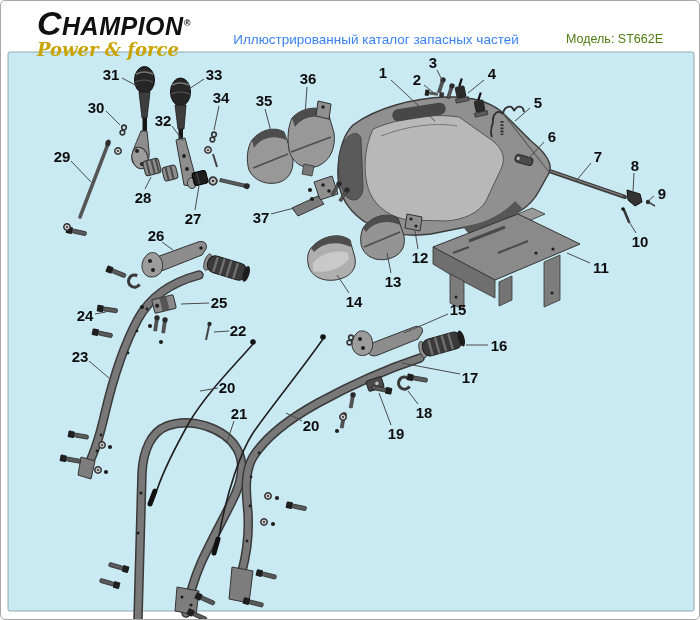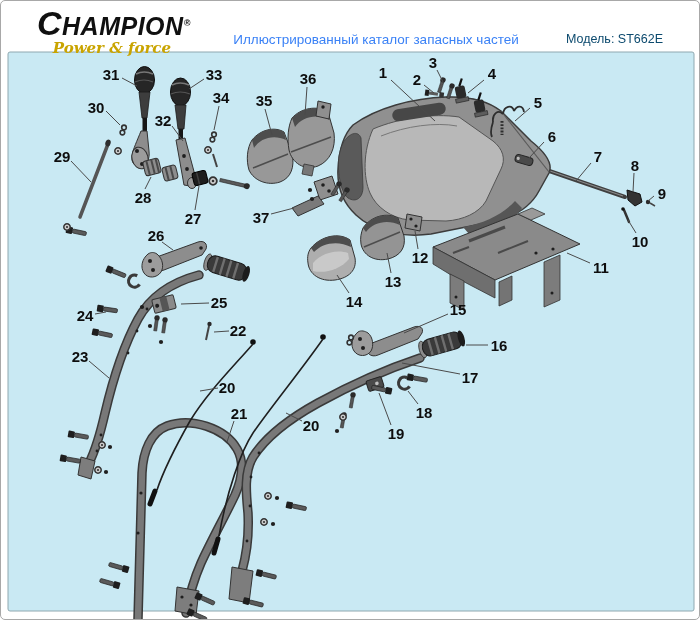--- a/index.html
+++ b/index.html
@@ -3,25 +3,25 @@
 <meta charset="utf-8">
 <style>
   html,body{margin:0;padding:0;background:#fff;}
   .page{position:relative;width:700px;height:620px;box-sizing:border-box;border:1px solid #a8a8a8;
         border-radius:5px;background:#fff;font-family:"Liberation Sans",sans-serif;overflow:hidden;}
   .logo{position:absolute;left:36px;top:5px;width:fit-content;z-index:2;}
   .brand{font-family:Liberation Sans, sans-serif;font-style:italic;font-weight:bold;font-size:25px;
          color:#101010;letter-spacing:.5px;line-height:1.05;}
   .brand::first-letter{font-size:34px;}
   .reg{font-size:9px;vertical-align:super;}
-  .tagline{font-family:"DejaVu Serif",serif;font-style:italic;font-weight:bold;font-size:15px;
-           margin-top:-3px;text-align:center;padding-right:4px;color:#c9a400;}
+  .tagline{font-family:"DejaVu Serif",serif;font-style:italic;font-weight:bold;font-size:18px;
+           margin-top:-3px;text-align:left;padding-right:4px;color:#c9a400;}
   .doc-title{position:absolute;left:215px;top:31px;width:320px;text-align:center;
              font-size:13.5px;color:#3b82f6;z-index:2;}
-  .model{position:absolute;right:36px;top:31px;font-size:12.5px;color:#0c4a6e;z-index:2;}
+  .model{position:absolute;right:36px;top:31px;font-size:12.5px;color:#4d7c0f;z-index:2;}
   svg#diagram-svg{position:absolute;left:0;top:0;}
   .callout-line{stroke:#4a4a4a;stroke-width:1;}
   .callout-text{font-family:"Liberation Sans",sans-serif;font-weight:bold;font-size:15px;fill:#0d0d0d;}
   .tube-o{fill:none;stroke:#3a3a3a;stroke-width:9.5;stroke-linecap:round;}
   .tube-i{fill:none;stroke:#787878;stroke-width:6.5;stroke-linecap:round;}
   .cable{fill:none;stroke:#1f1f1f;stroke-width:1.6;}
   .hole{fill:#1f1f1f;}
 </style>
 </head>
 <body>

